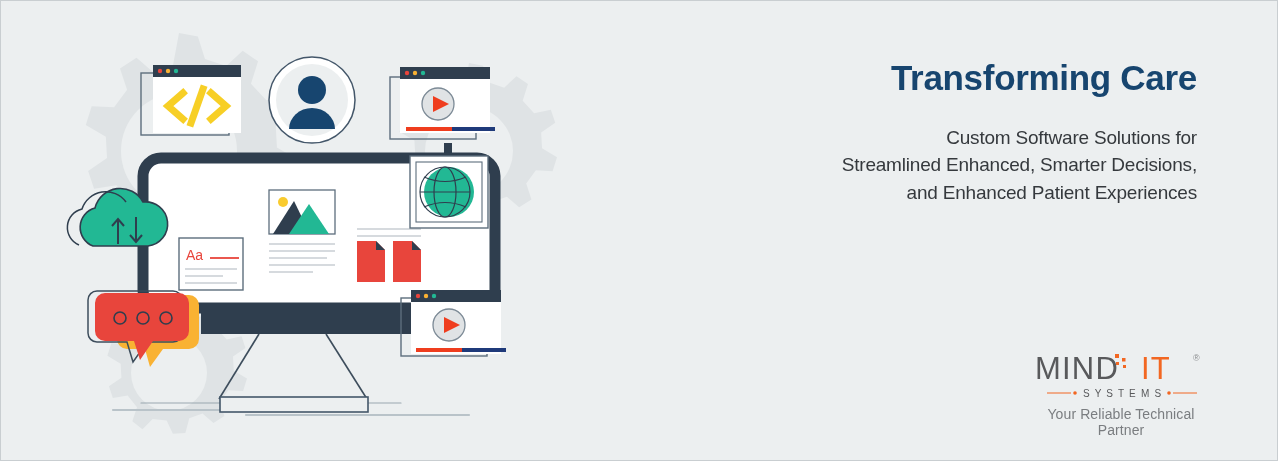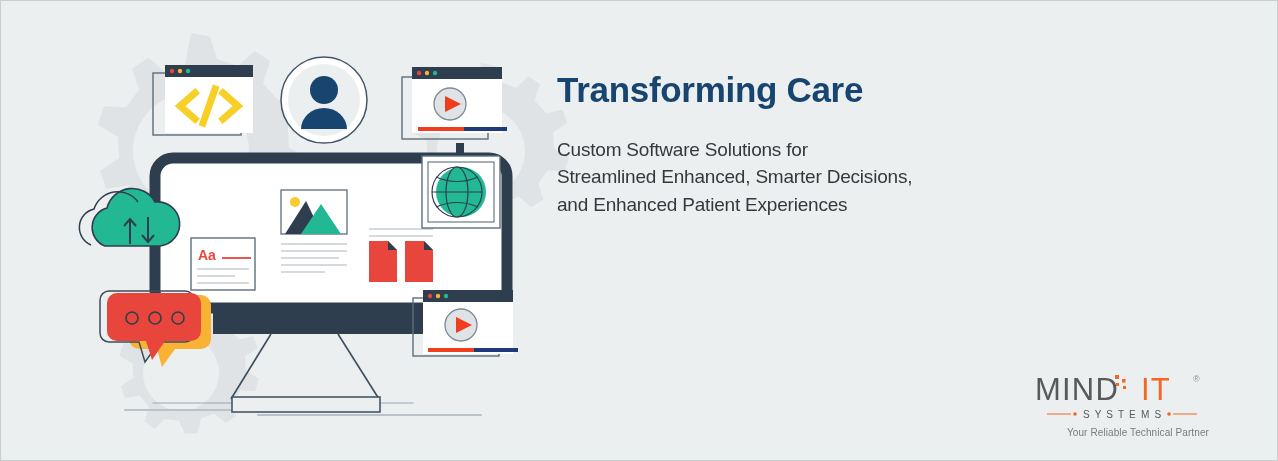--- a/index.html
+++ b/index.html
@@ -16,37 +16,36 @@
     height: 461px;
     background: #eceff0;
     border: 1px solid #c9ced1;
     box-sizing: border-box;
     overflow: hidden;
   }
 
   
   .illustration {
     position: absolute;
-    left: 12px;
+    left: 0;
     top: 0;
     width: 560px;
     height: 437px;
-    font-weight: bold;
   }
   .illustration svg {
     display: block;
   }
 
   
   .text-block {
     position: absolute;
     right: 80px;
-    top: 68px;
+    top: 56px;
     width: 640px;
-    text-align: left;
+    text-align: right;
   }
   .headline {
     color: #17456f;
     font-size: 35px;
     font-weight: bold;
     line-height: 1.22;
     letter-spacing: -0.3px;
     margin: 0;
   }
   .headline .line {
@@ -65,29 +64,29 @@
     display: block;
     white-space: nowrap;
   }
 
   
   .logo {
     position: absolute;
     right: 68px;
     bottom: 22px;
     width: 176px;
-    text-align: right;
+    text-align: center;
   }
   .logo-mark {
     position: relative;
     height: 34px;
   }
   .logo-tagline {
     color: #7a7d80;
-    font-size: 10px;
+    font-size: 14px;
     letter-spacing: 0.1px;
     margin-top: 2px;
   }
 </style>
 </head>
 <body>
 
 <div class="banner">
 
   <div class="illustration">

